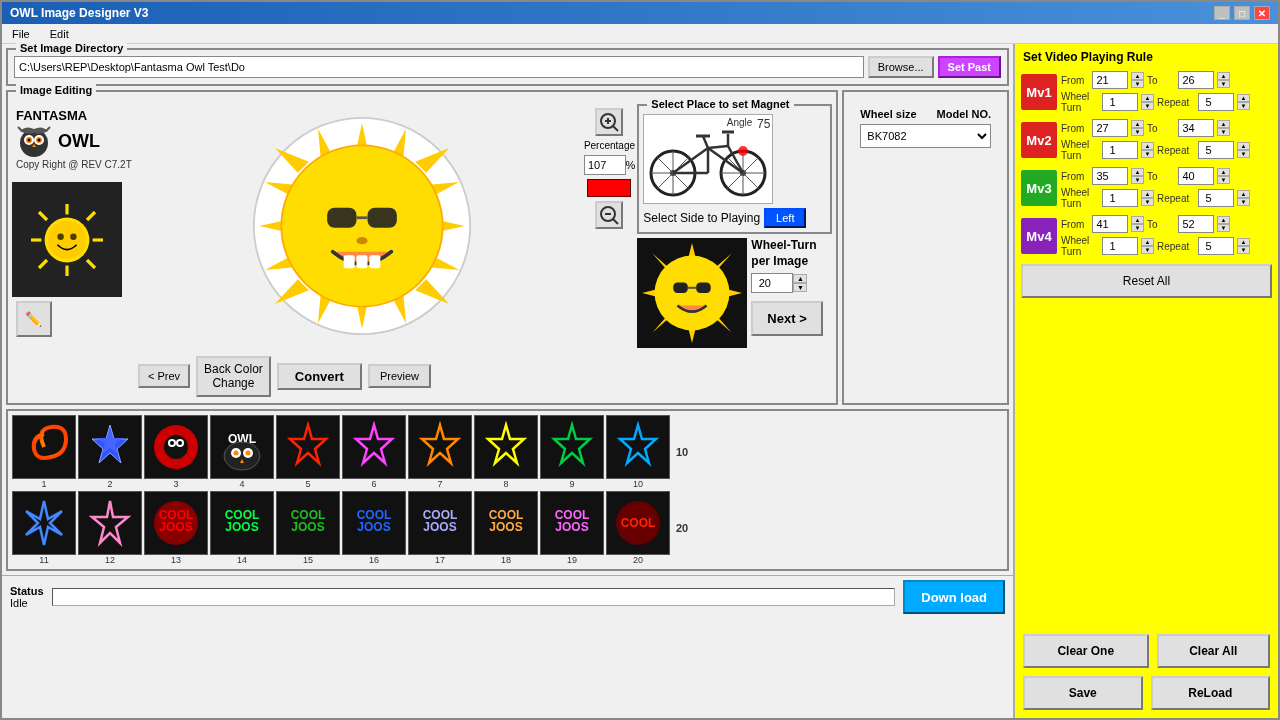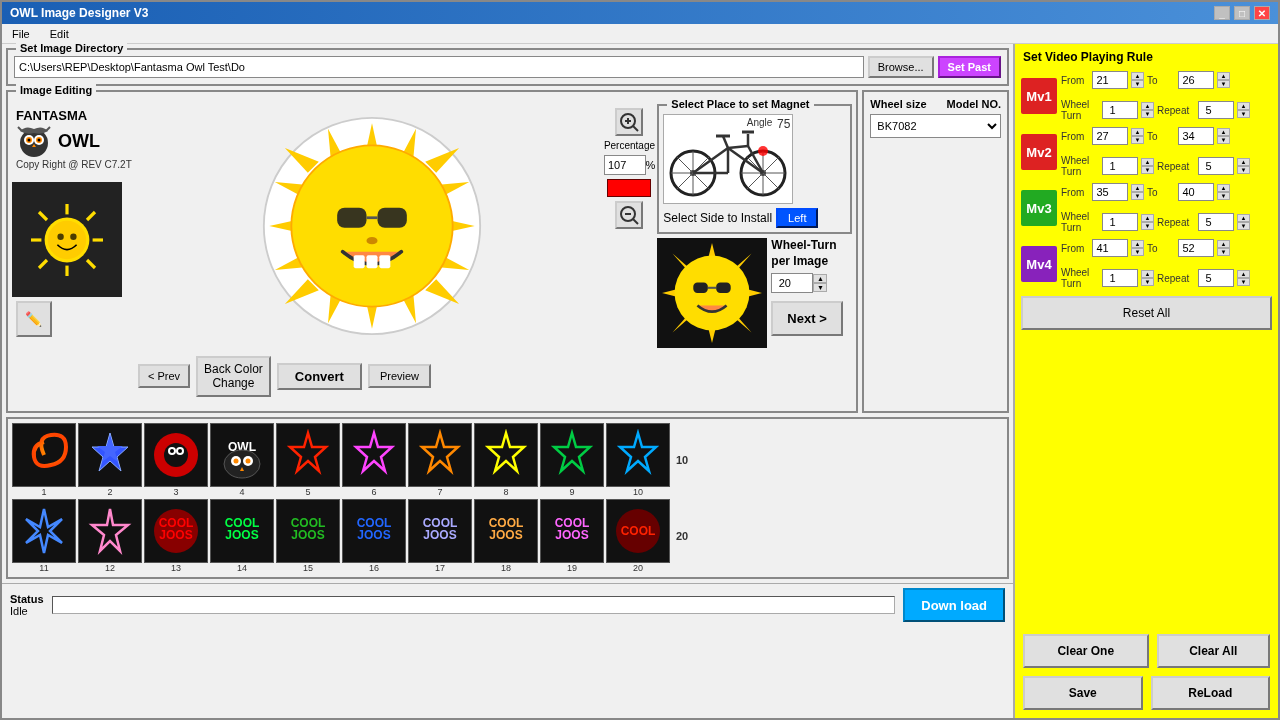--- a/index.html
+++ b/index.html
@@ -46,21 +46,21 @@
     
     .vr-title { font-size: 12px; font-weight: bold; padding: 6px 8px 4px 8px; color: #000; }
     
     .mv-row { display: flex; align-items: center; gap: 4px; padding: 3px 6px; }
     .mv-badge { width: 36px; height: 36px; display: flex; align-items: center; justify-content: center; font-size: 13px; font-weight: bold; color: white; border-radius: 2px; flex-shrink: 0; }
     .mv-badge.mv1 { background: #dd2222; }
     .mv-badge.mv2 { background: #dd2222; }
     .mv-badge.mv3 { background: #22aa22; }
     .mv-badge.mv4 { background: #8822bb; }
     
-    .mv-fields { display: flex; flex-direction: column; gap: 10px; }
+    .mv-fields { display: flex; flex-direction: column; gap: 2px; }
     .mv-field-row { display: flex; align-items: center; gap: 3px; font-size: 11px; }
     .mv-num { width: 36px; height: 18px; border: 1px solid #888; text-align: center; font-size: 11px; background: white; }
     .mv-label { font-size: 10px; color: #333; width: 28px; }
     
     
     .sun-svg { width: 220px; height: 220px; }
     .thumb-sun { width: 80px; height: 80px; }
   </style>
 </head>
 <body>
@@ -252,21 +252,21 @@
                       <line x1="74" y1="14" x2="86" y2="14" stroke="#333" stroke-width="3"></line>
 
                       <line x1="80" y1="28" x2="95" y2="55" stroke="#333" stroke-width="2.5"></line>
                       <line x1="80" y1="28" x2="60" y2="30" stroke="#333" stroke-width="2.5"></line>
 
                       <circle cx="95" cy="33" r="5" fill="#ff0000" opacity="0.8"></circle>
                     </svg>
                   </div>
                 </div>
                 <div style="display:flex; align-items:center; gap:4px; margin-top:4px; font-size:11px;">
-                  <span>Select Side to Install</span>
+                  <span>Select Side to Playing</span>
                   <button class="left-btn">Left</button>
                 </div>
               </div>
 
               <div style="display:flex; gap:4px; align-items:flex-start;">
 
                 <div style="width:110px; height:110px; background:#111; display:flex; align-items:center; justify-content:center; flex-shrink:0;">
                   <svg width="104" height="104" viewBox="0 0 100 100">
                     <g fill="#ffcc00">
                       <polygon points="50,2 46,18 54,18"></polygon>
@@ -299,33 +299,33 @@
                     </div>
                   </div>
 
                   <button style="background:#e0e0e0; border:2px outset #ccc; cursor:pointer; font-size:13px; font-weight:bold; padding:8px 14px; margin-top:4px;">Next &gt;</button>
                 </div>
               </div>
 
             </div>
           </div>
 
-          <div style="display:flex; gap:6px; padding:4px 6px 14px 130px; align-items:center;">
+          <div style="display:flex; gap:6px; padding:4px 6px 6px 130px; align-items:center;">
             <button class="nav-btn">&lt; Prev</button>
             <button style="padding:4px 6px; background:#e0e0e0; border:2px outset #ccc; cursor:pointer; font-size:11px; line-height:1.2;">
               <span>Back Color</span><br>
               <span>Change</span>
             </button>
             <button style="padding:4px 16px; background:#e0e0e0; border:2px outset #ccc; cursor:pointer; font-size:13px; font-weight:bold;">Convert</button>
             <button style="padding:4px 10px; background:#e0e0e0; border:2px outset #ccc; cursor:pointer; font-size:11px;">Preview</button>
           </div>
 
         </div>
 
-        <div style="border:2px solid #888; margin-left:4px; padding:6px; background:#f0f0f0; min-width:0; display:flex; flex-direction:column; gap:4px;">
+        <div style="border:2px solid #888; margin-left:4px; padding:16px; background:#f0f0f0; min-width:0; display:flex; flex-direction:column; gap:4px;">
           <div style="display:flex; gap:20px;">
             <span style="font-size:11px; font-weight:bold;">Wheel size</span>
             <span style="font-size:11px; font-weight:bold;">Model NO.</span>
           </div>
           <select style="height:24px; border:1px solid #888; font-size:11px; padding:0 2px; background:white; min-width:80px;">
             <option>BK7082</option>
             <option>BK7081</option>
             <option>BK7080</option>
           </select>
         </div>

